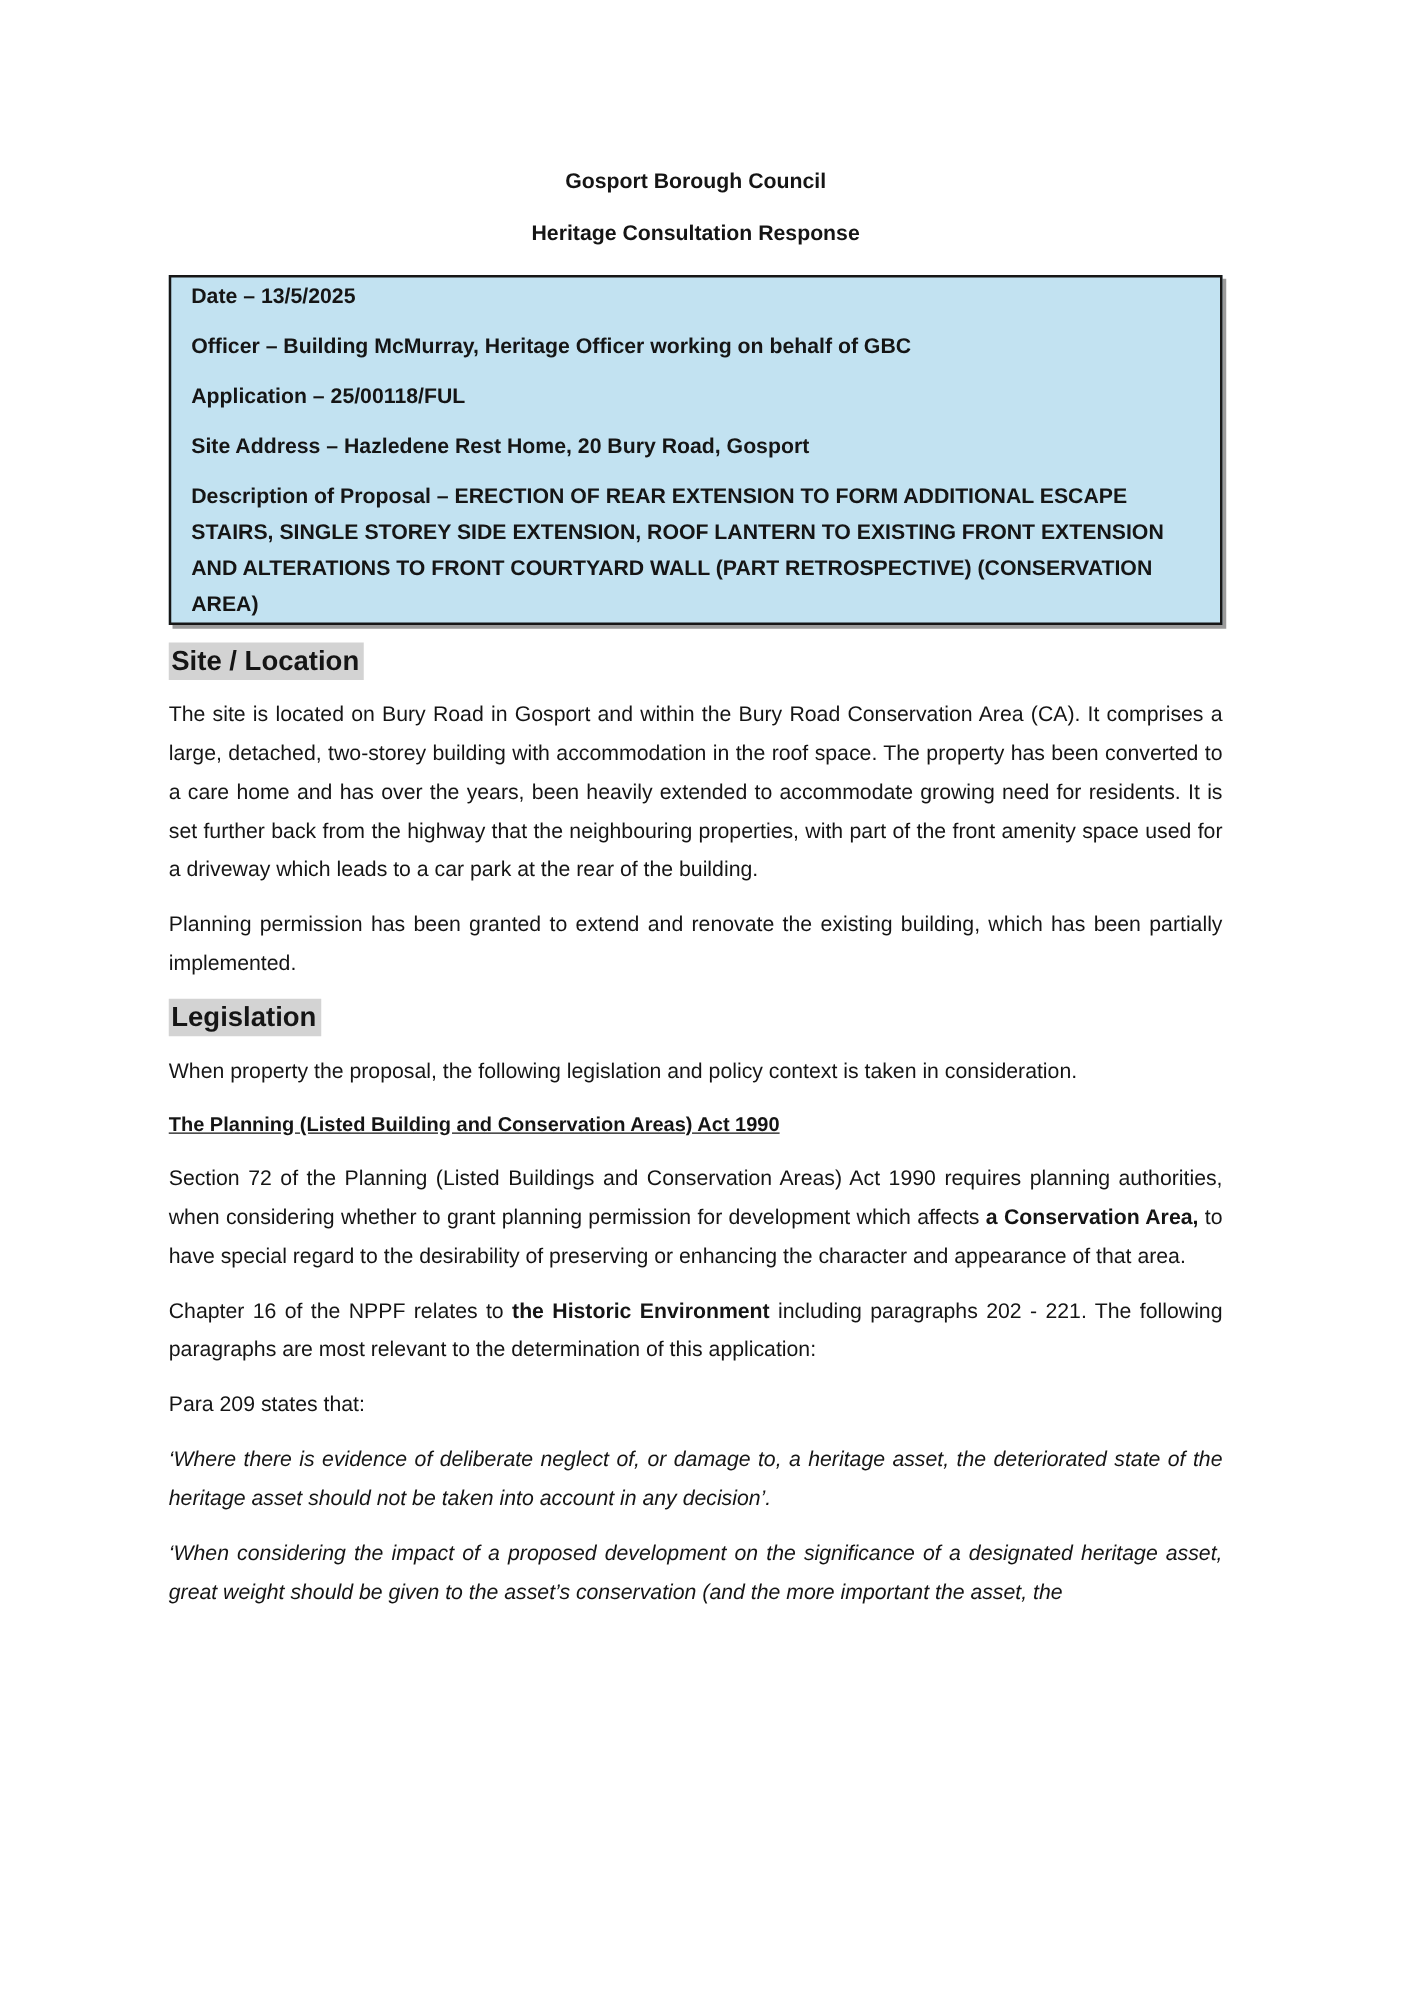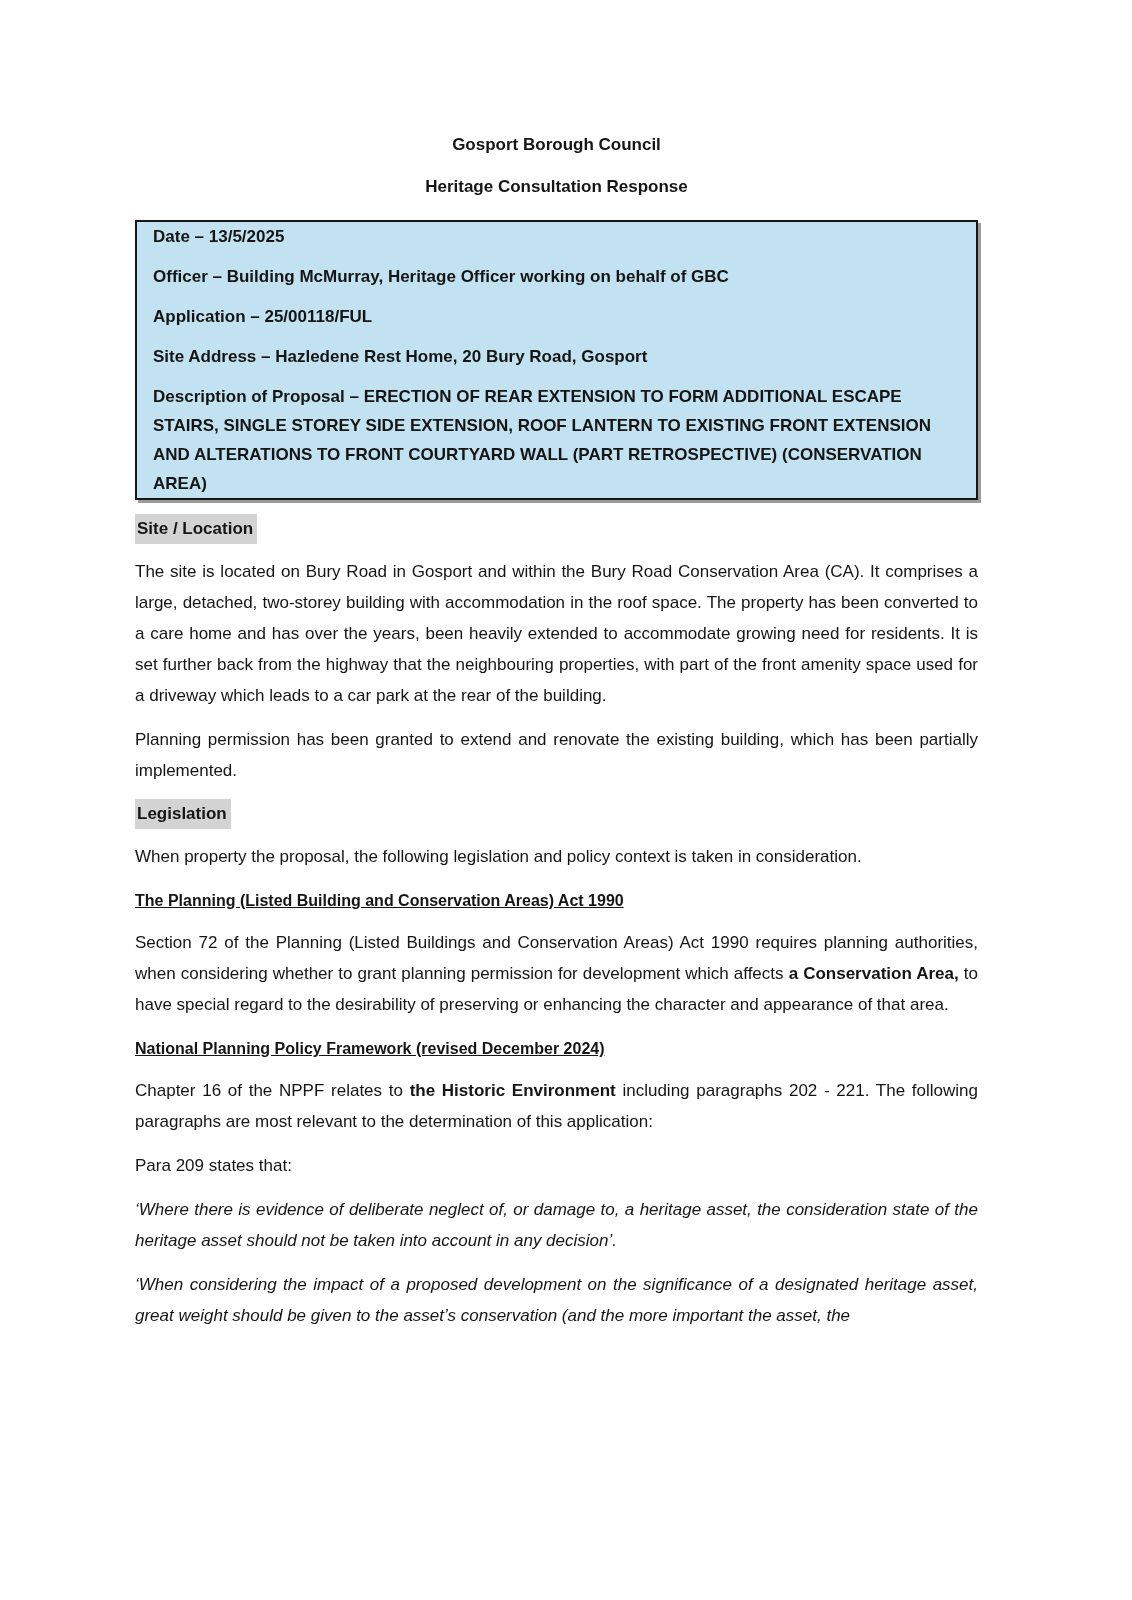--- a/index.html
+++ b/index.html
@@ -45,21 +45,21 @@
   .summary-box p {
     margin: 0 0 11px 0;
     font-weight: bold;
     line-height: 29px;
   }
   .summary-box p:last-child {
     margin-bottom: 0;
   }
   .hl-heading {
     margin: 0 0 12px 0;
-    font-size: 17px;
+    font-size: 22px;
     line-height: 30px;
   }
   .hl-heading span {
     display: inline-block;
     background: var(--heading-highlight, #d3d3d3);
     font-weight: bold;
     padding: 0 4px 0 2px;
   }
   .ul-heading {
     margin: 0 0 11px 0;
@@ -107,24 +107,23 @@
   <p class="body-para">Planning permission has been granted to extend and renovate the existing building, which has been partially implemented.</p>
 
   <h2 class="hl-heading"><span>Legislation</span></h2>
 
   <p class="body-para">When property the proposal, the following legislation and policy context is taken in consideration.</p>
 
   <h3 class="ul-heading">The Planning (Listed Building and Conservation Areas) Act 1990</h3>
 
   <p class="body-para"><span>Section 72 of the Planning (Listed Buildings and Conservation Areas) Act 1990 requires planning authorities, when considering whether to grant planning permission for development which affects </span><b>a Conservation Area,</b><span> to have special regard to the desirability of preserving or enhancing the character and appearance of that area.</span></p>
 
-  <h3 class="ul-heading">National Planning Policy Framework (revised December 2024)</h3>
 
   <p class="body-para"><span>Chapter 16 of the NPPF relates to </span><b>the Historic Environment</b><span> including paragraphs 202 - 221. The following paragraphs are most relevant to the determination of this application:</span></p>
 
   <p class="plain-para">Para 209 states that:</p>
 
-  <p class="quote-para">‘Where there is evidence of deliberate neglect of, or damage to, a heritage asset, the consideration state of the heritage asset should not be taken into account in any decision’.</p>
+  <p class="quote-para">‘Where there is evidence of deliberate neglect of, or damage to, a heritage asset, the deteriorated state of the heritage asset should not be taken into account in any decision’.</p>
 
 
   <p class="quote-para">‘When considering the impact of a proposed development on the significance of a designated heritage asset, great weight should be given to the asset’s conservation (and the more important the asset, the</p>
 
 </div>
 
 </body></html>

